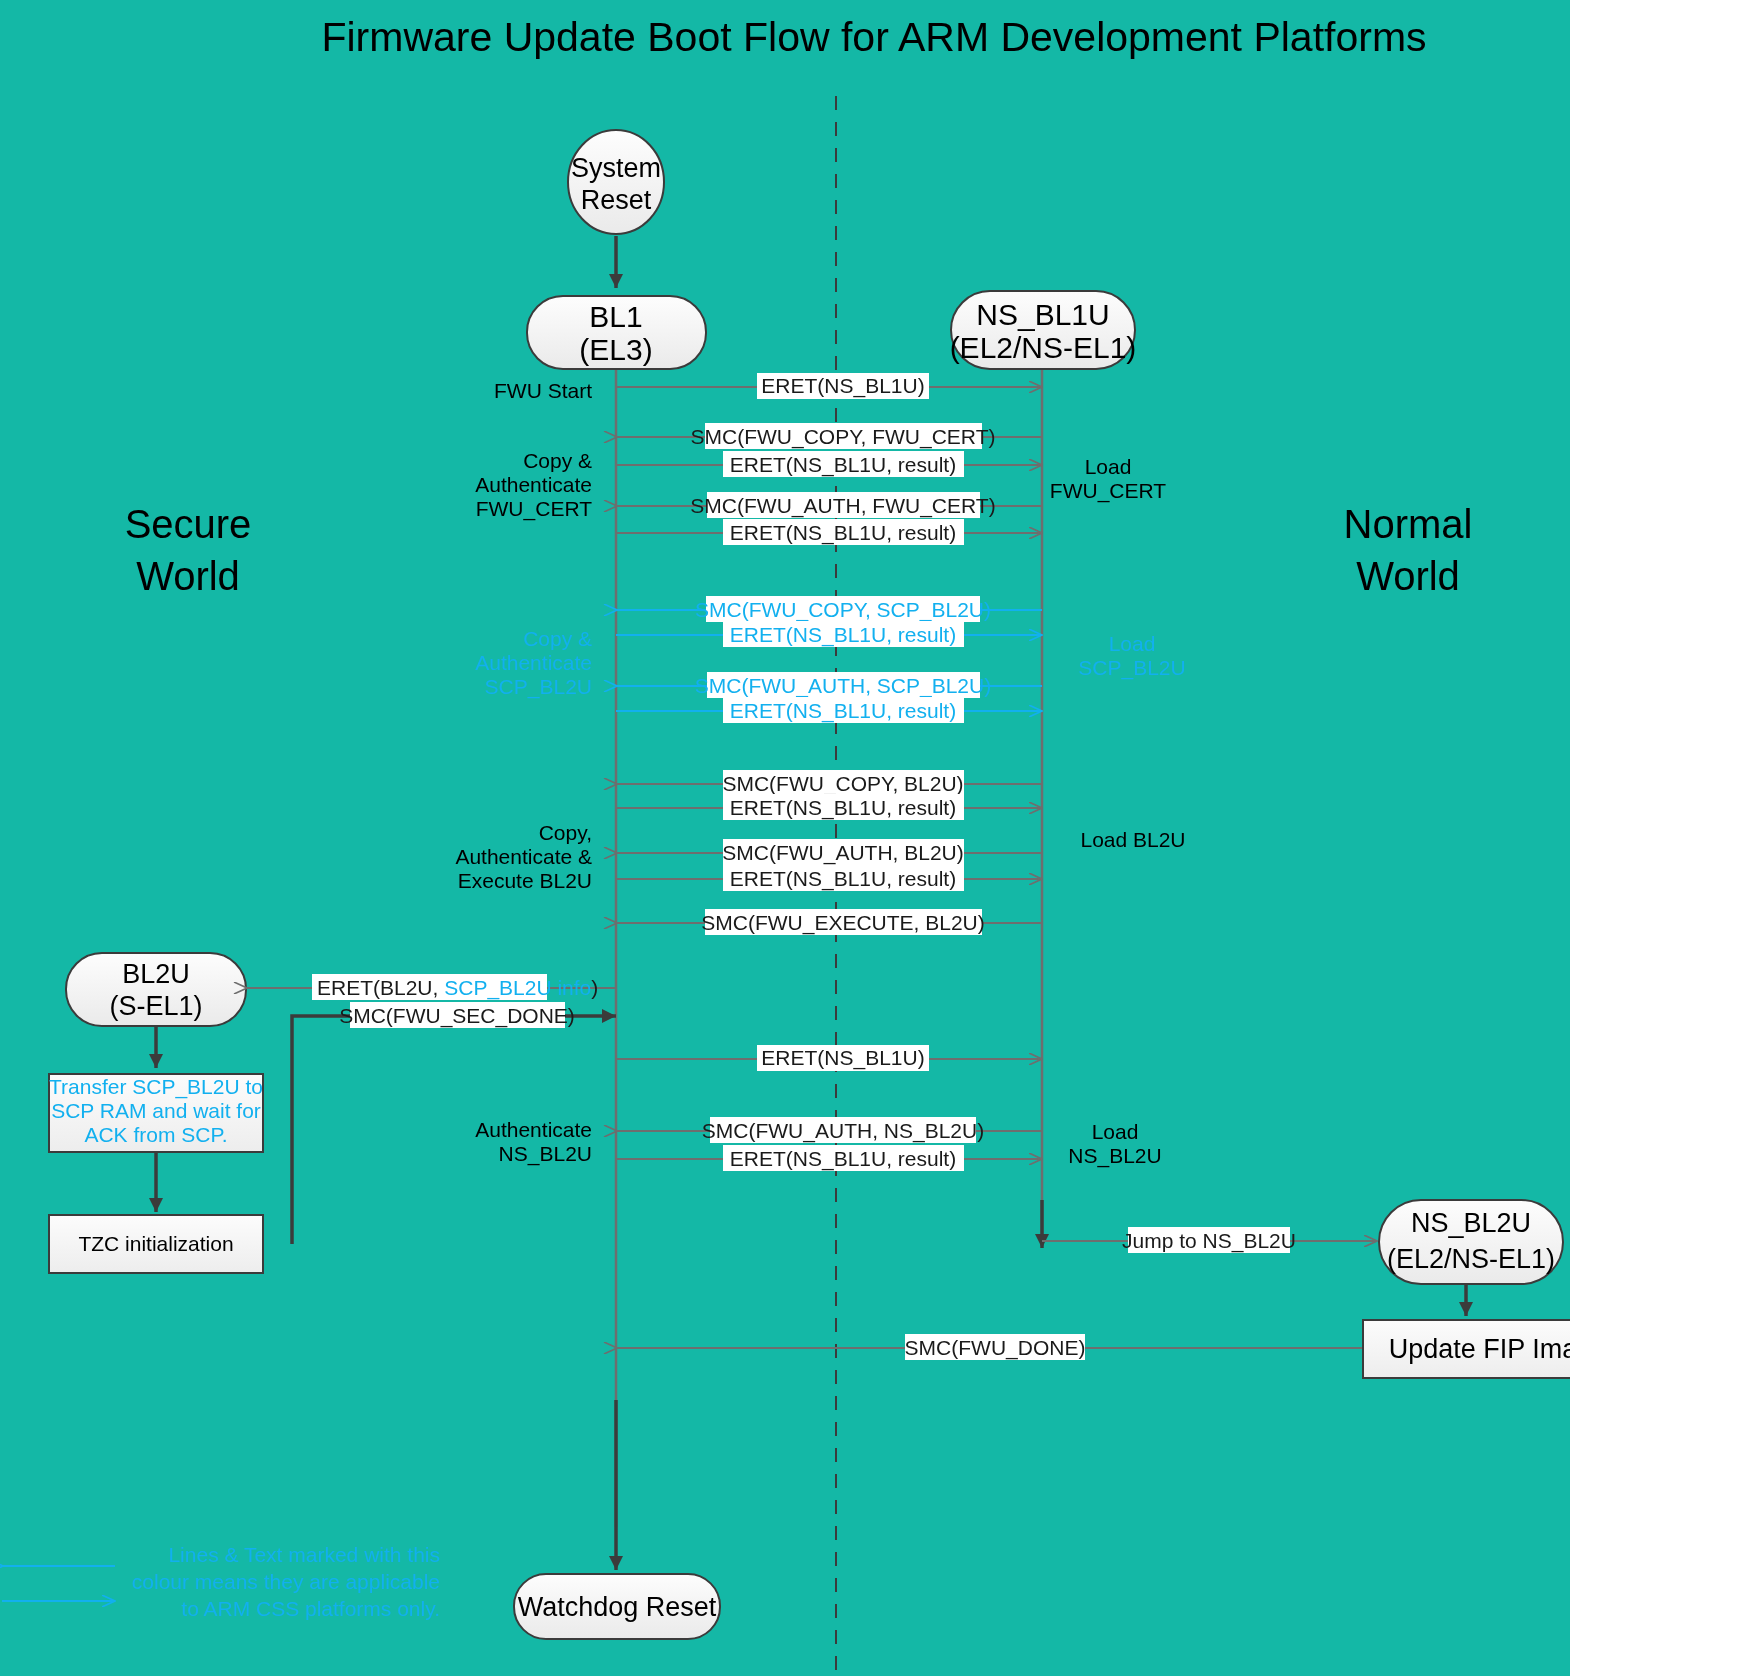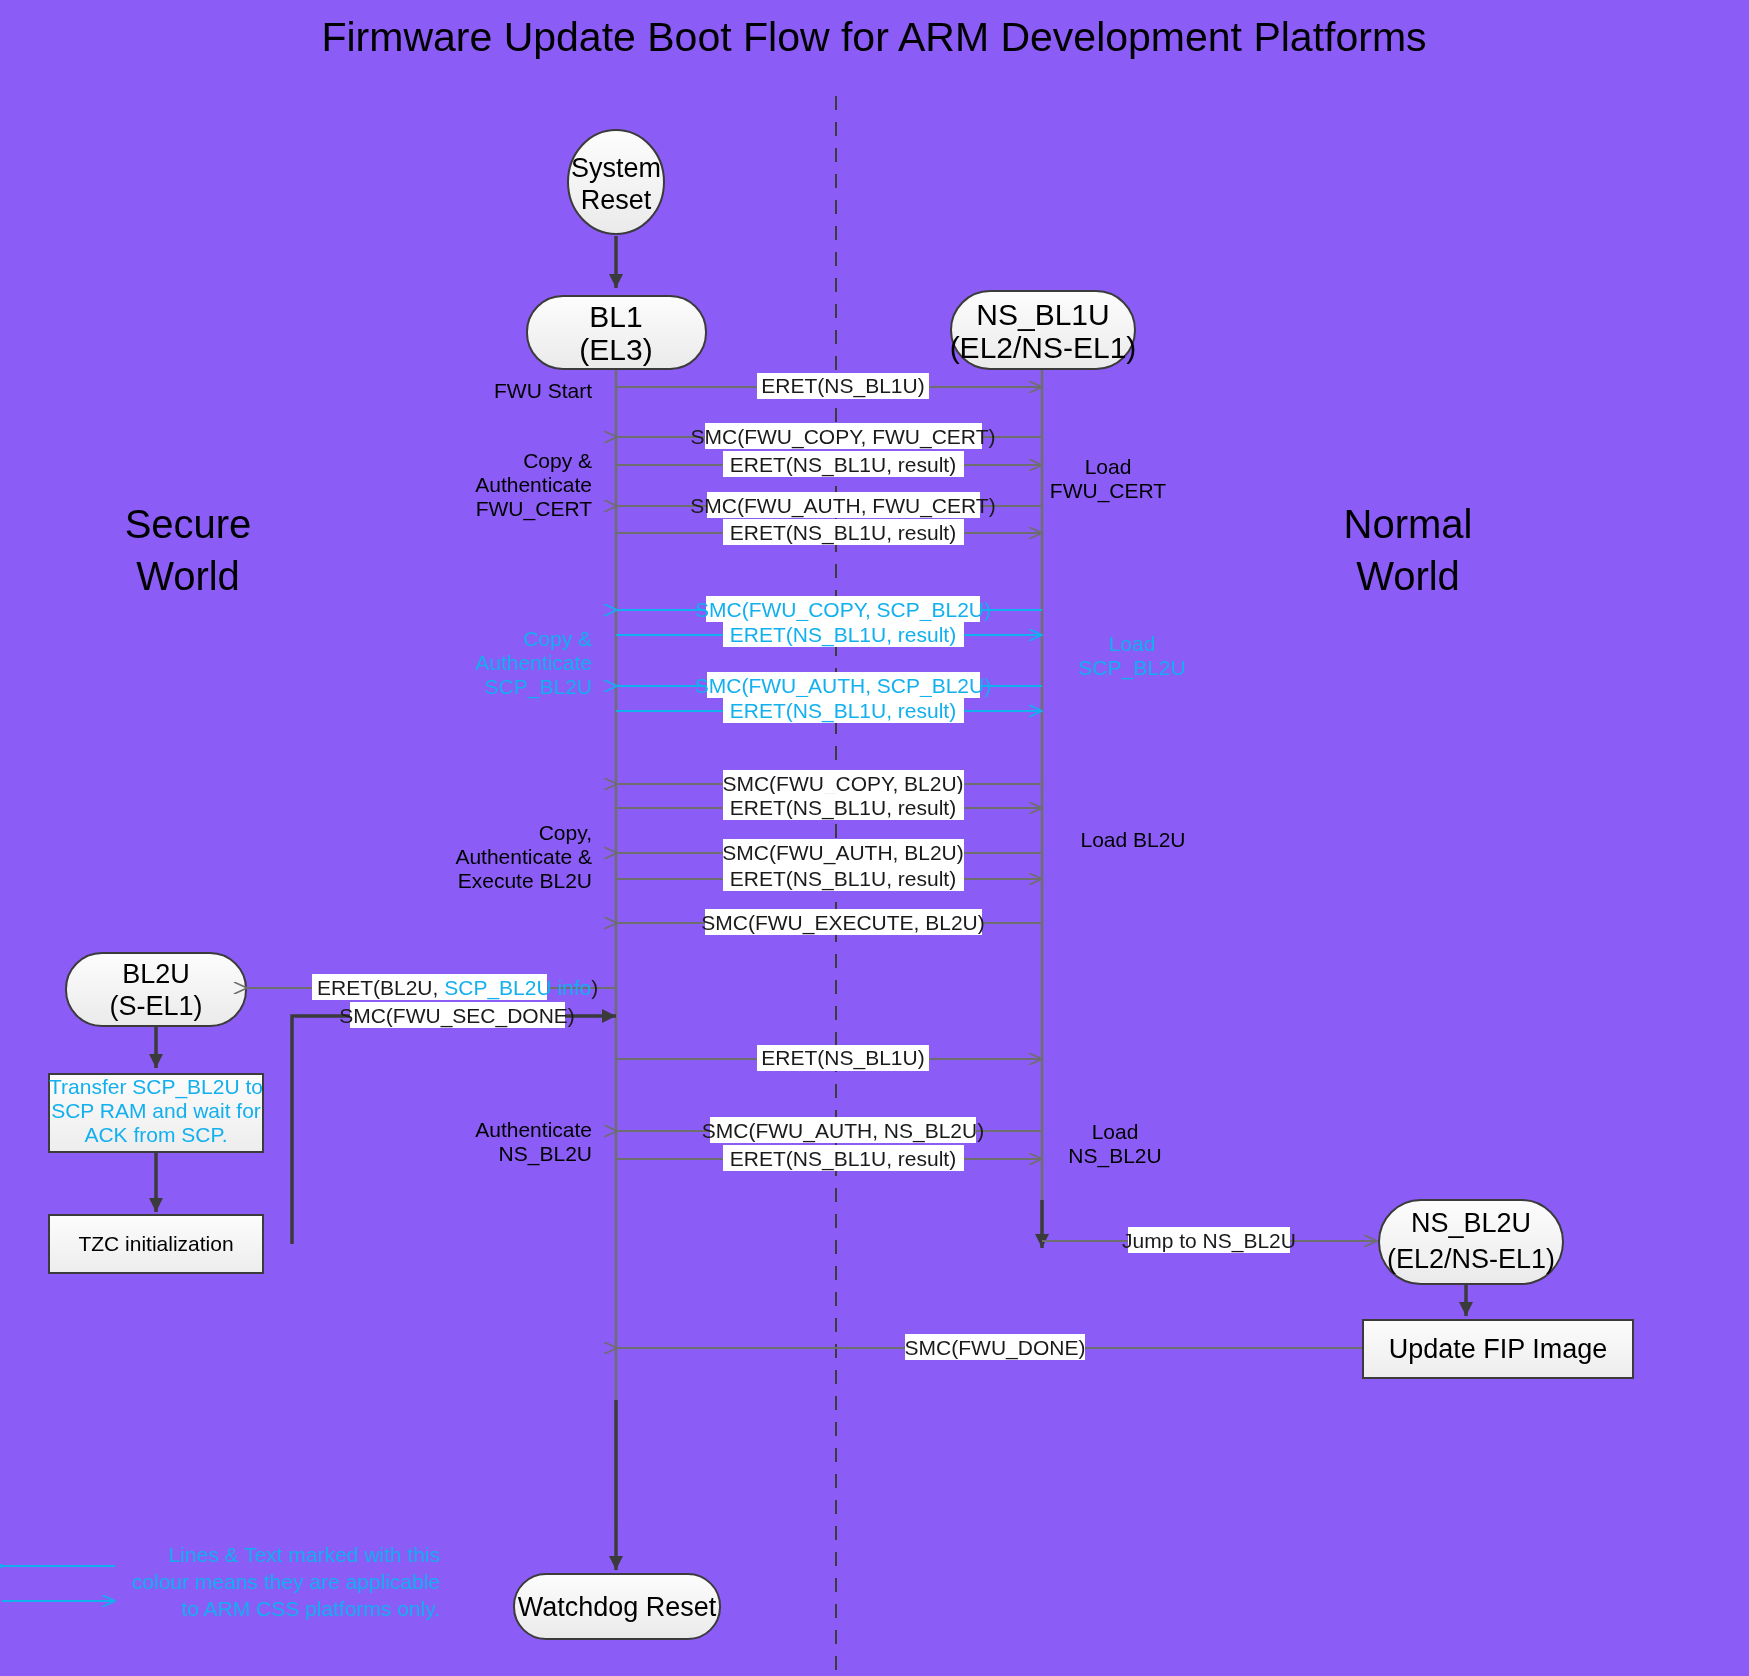--- a/index.html
+++ b/index.html
@@ -1,17 +1,17 @@
 <!DOCTYPE html>
 <html><head>
 <meta charset="utf-8">
 <style>
   html,body{margin:0;padding:0;background:#ffffff;}
   body{width:1749px;height:1676px;font-family:"Liberation Sans",sans-serif;}
-  #stage{position:relative;width:1749px;height:1676px;overflow:hidden;background:#8b5cf6;}
+  #stage{position:relative;width:1570px;height:1676px;overflow:hidden;background:#14b8a6;}
   svg{display:block;}
   .ttl{font-size:41px;fill:#000;font-family:"Liberation Sans",sans-serif;}
   .node-txt{font-size:27px;fill:#000;font-family:"Liberation Sans",sans-serif;}
   .node-txt-lg{font-size:30px;fill:#000;font-family:"Liberation Sans",sans-serif;}
   .msg{font-size:21px;fill:#1a1a1a;font-family:"Liberation Sans",sans-serif;}
   .msg-c{font-size:21px;fill:#12b0ef;font-family:"Liberation Sans",sans-serif;}
   .side{font-size:21px;fill:#000;font-family:"Liberation Sans",sans-serif;}
   .side-c{font-size:21px;fill:#12b0ef;font-family:"Liberation Sans",sans-serif;}
   .world{font-size:40px;fill:#000;font-family:"Liberation Sans",sans-serif;}
   .legend-c{font-size:21px;fill:#12b0ef;font-family:"Liberation Sans",sans-serif;}

